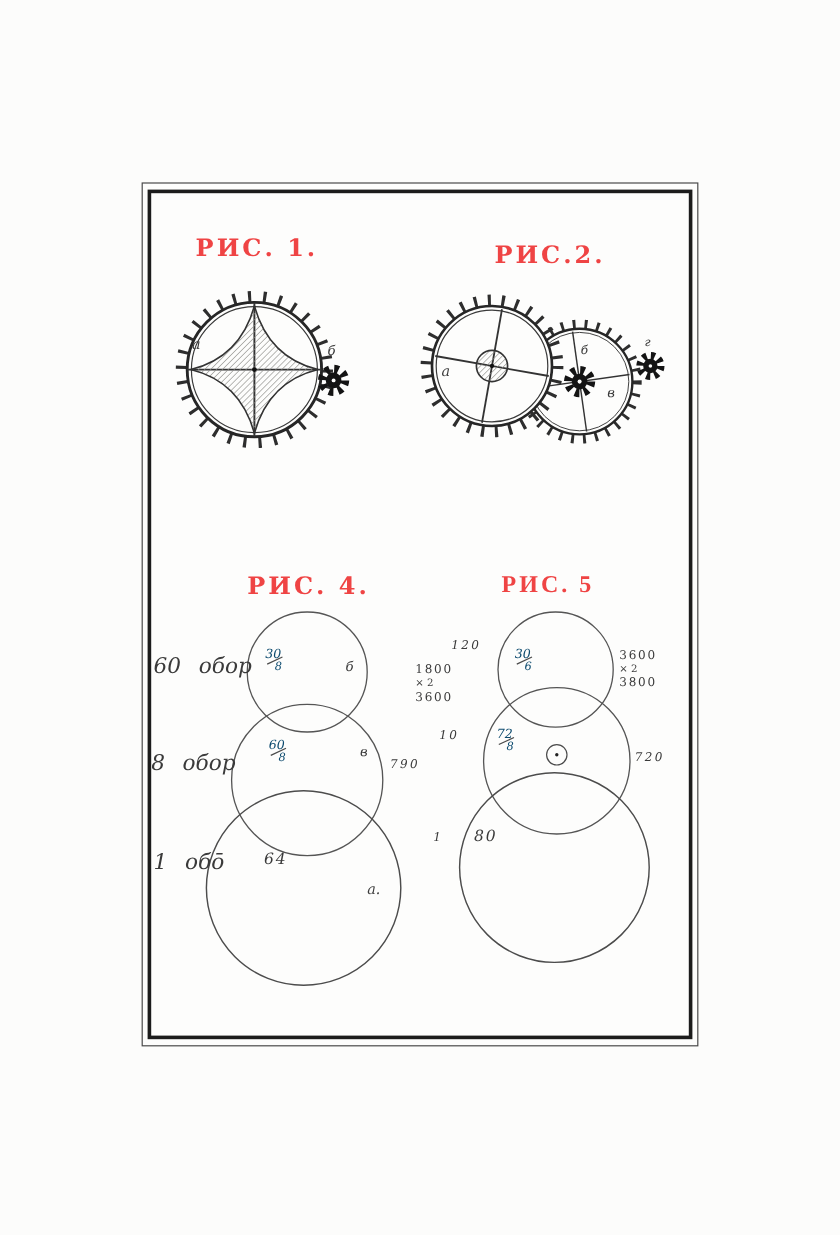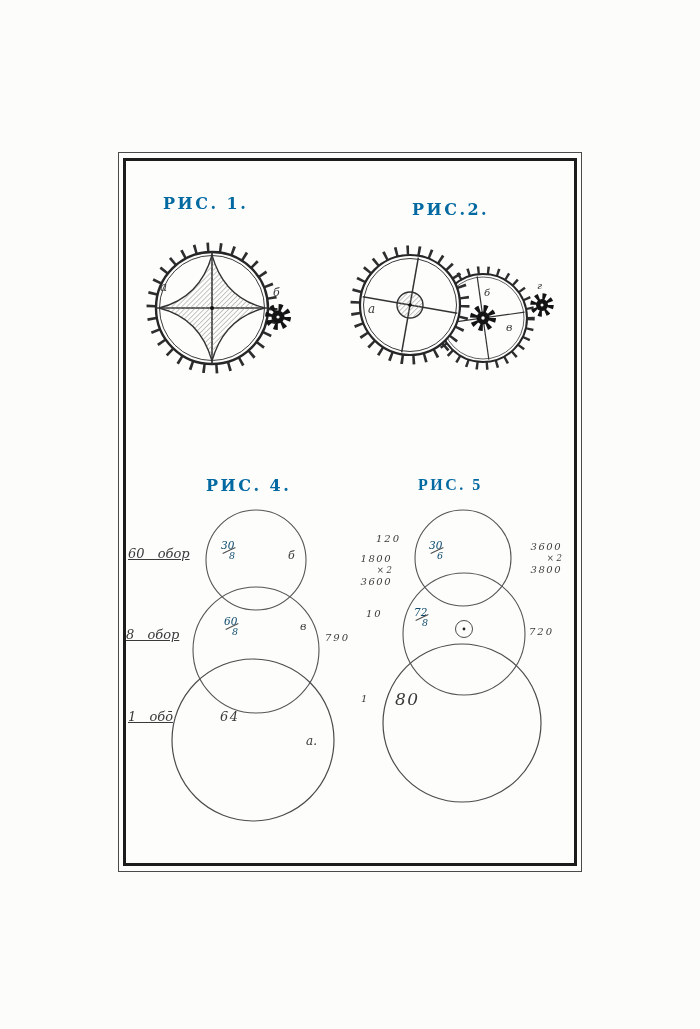--- a/index.html
+++ b/index.html
@@ -10,38 +10,38 @@
   }
   .plate-outer{
     position:absolute;left:118px;top:152px;width:462px;height:718px;
     border:1.5px solid #4a4a4a;background:#fdfdfc;
   }
   .plate-inner{
     position:absolute;left:4px;top:5px;right:4px;bottom:5px;
     border:3px solid #1c1c1c;
   }
   .fig-title{
-    position:absolute;font-weight:bold;font-size:16px;letter-spacing:2.5px;
-    color:#0369a1;white-space:nowrap;
+    position:absolute;font-weight:bold;font-size:20px;letter-spacing:2.5px;
+    color:#ef4444;white-space:nowrap;
   }
   .lbl{
     position:absolute;font-style:italic;color:#3a3a3a;white-space:nowrap;line-height:1;
   }
-  .rev{font-size:13px;word-spacing:9px;text-decoration:underline;}
+  .rev{font-size:18px;word-spacing:9px;}
   .letter{font-size:11px;}
   .num12{font-size:10px;letter-spacing:2px;}
   .frac{position:absolute;font-style:italic;color:#0c4a6e;line-height:1;width:20px;}
   .frac .num{display:block;font-size:10.5px;}
   .frac .den{display:block;font-size:9.5px;margin:0 0 0 8px;}
   .frac::after{
     content:"";position:absolute;left:1px;top:10px;width:14px;height:1px;
     background:#4a4a4a;transform:rotate(-25deg);
   }
   .calc{
-    position:absolute;text-align:right;font-style:italic;color:#3d3d3d;line-height:1;width:46px;
+    position:absolute;text-align:left;color:#3d3d3d;line-height:1;width:46px;
   }
   .calc .l1{font-size:10px;letter-spacing:1.5px;}
   .calc .l2{font-size:8.5px;margin-top:2px;}
   .calc .l3{font-size:10px;letter-spacing:1.5px;margin-top:2px;}
   svg{position:absolute;}
 </style>
 </head>
 <body>
 
 <div class="plate-outer">
@@ -179,13 +179,13 @@
 </div>
 
 <div class="lbl num12" style="left:366px;top:609px;">10</div>
 <div class="frac" style="left:414px;top:607px;">
   <span class="num">72</span>
   <span class="den">8</span>
 </div>
 <div class="lbl num12" style="left:529px;top:627px;">720</div>
 
 <div class="lbl num12" style="left:361px;top:694px;">1</div>
-<div class="lbl" style="left:395px;top:691px;font-size:17px;letter-spacing:1.5px;">80</div>
+<div class="lbl" style="left:395px;top:691px;font-size:13px;letter-spacing:1.5px;">80</div>
 
 </body></html>

